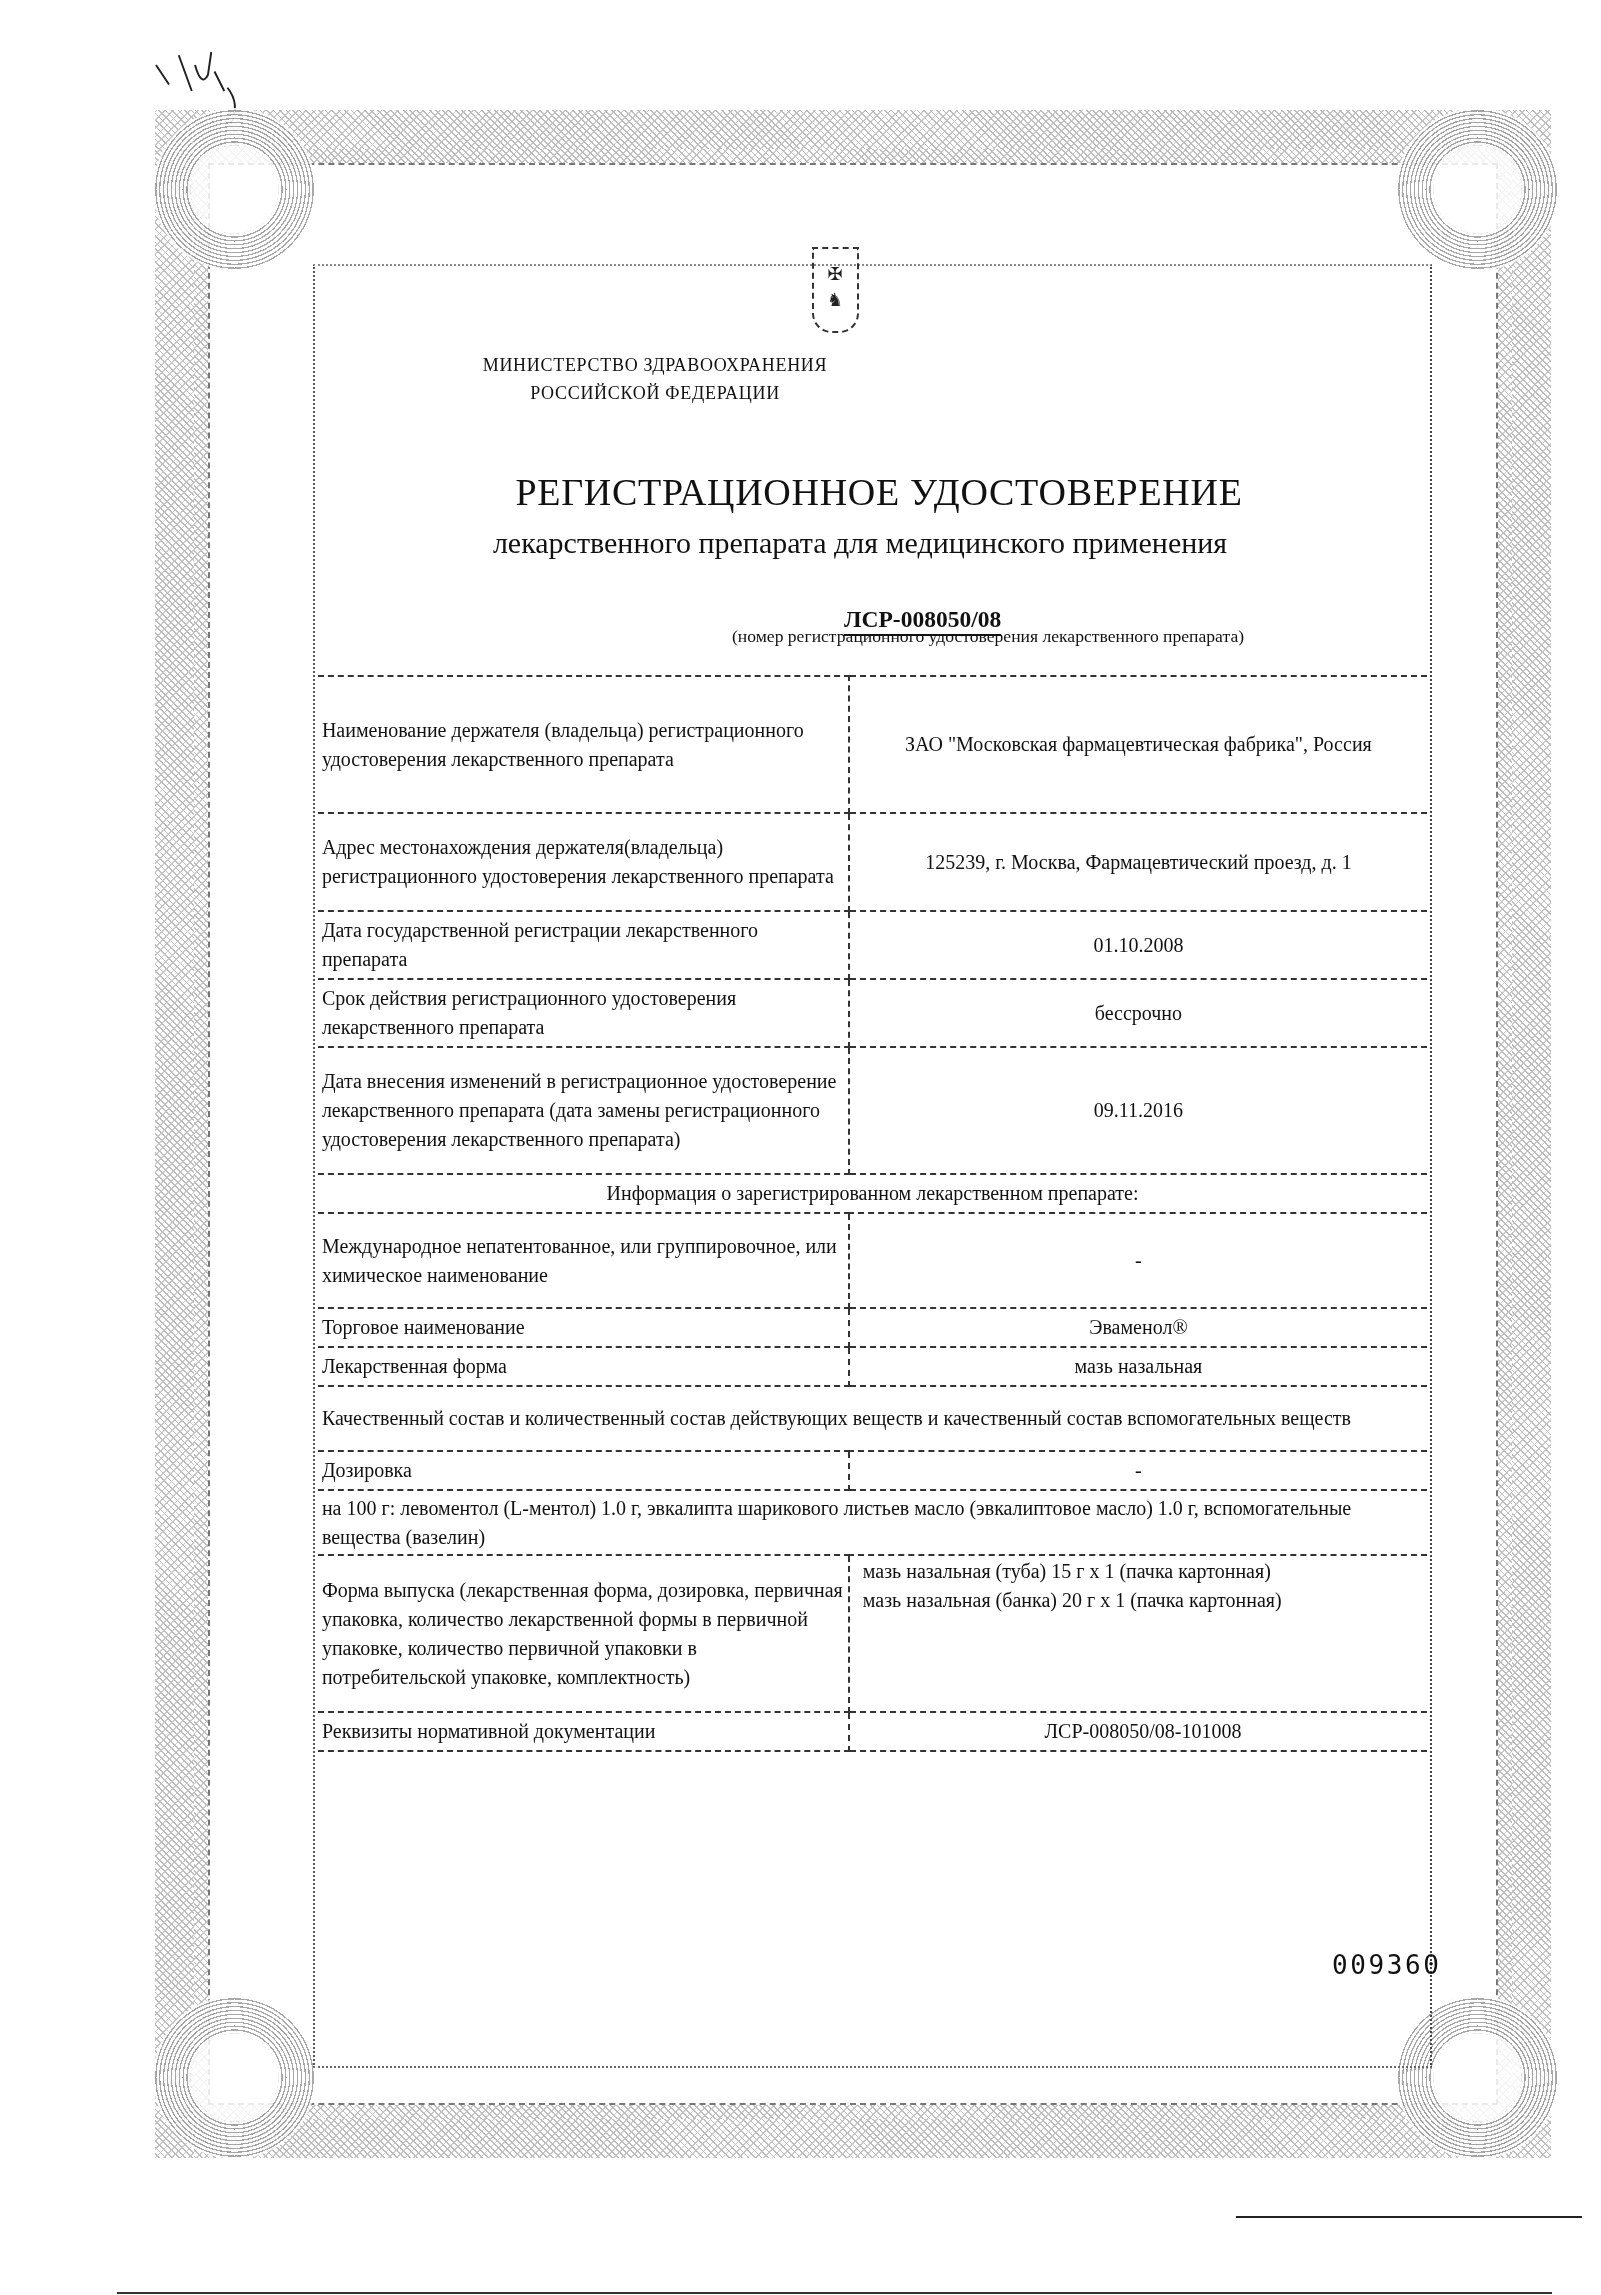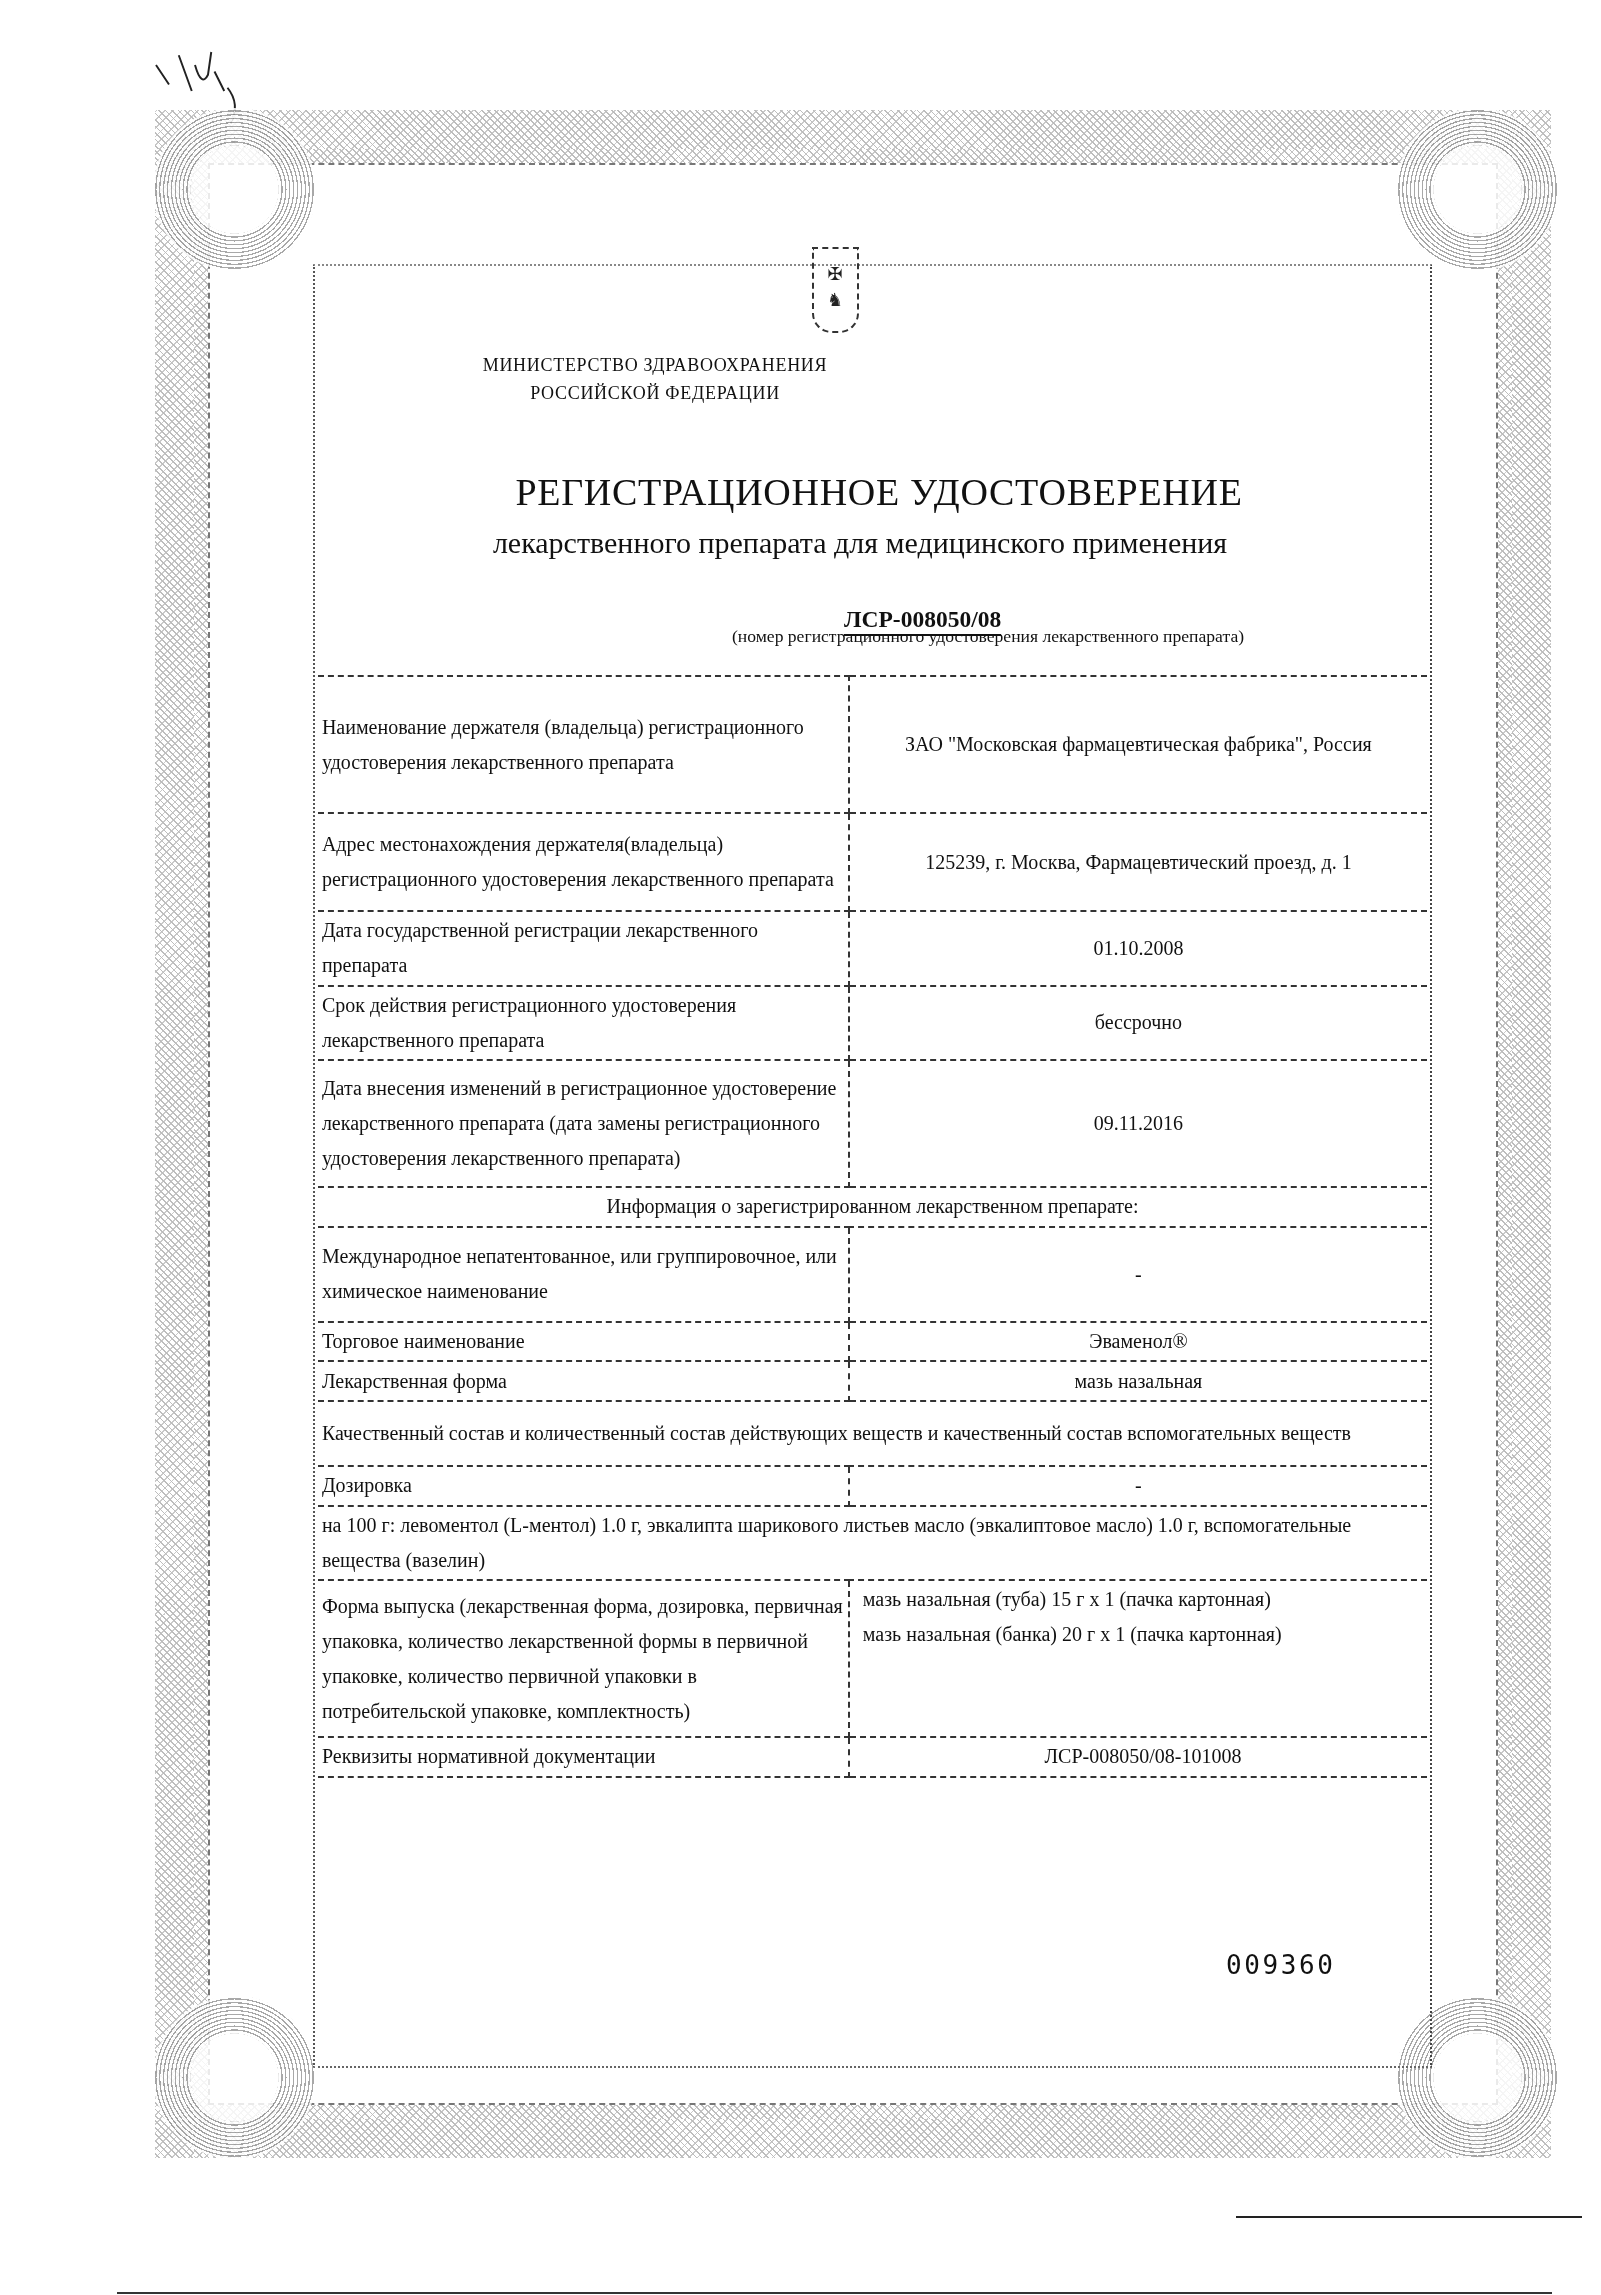--- a/index.html
+++ b/index.html
@@ -31,27 +31,27 @@
      font-size:18px;line-height:26px;text-align:center;color:#222;}
   .ministry{position:absolute;left:12px;width:1286px;text-align:center;font-size:18px;letter-spacing:0.7px;}
   .ministry.l1{top:355px;} .ministry.l2{top:383px;}
   .title{position:absolute;left:0;width:1602px;text-align:center;}
   .title.main{top:470px;font-size:38px;letter-spacing:0.7px;left:78px;}
   .title.sub{top:526px;font-size:30px;left:59px;}
   .regnum{position:absolute;left:803px;top:606px;font-size:23.5px;font-weight:bold;
      border-bottom:2px solid #111;padding-bottom:1.3px;margin-left:41px;}
   .regnum-caption{position:absolute;left:401px;top:626px;width:1174px;text-align:center;font-size:17.6px;}
   
-  table.cert{position:absolute;left:318px;top:675px;width:1109px;border-collapse:collapse;font-size:20px;line-height:35px;}
+  table.cert{position:absolute;left:318px;top:675px;width:1109px;border-collapse:collapse;font-size:20px;line-height:29px;}
   table.cert td{border-top:2px dashed #333;border-bottom:2px dashed #333;vertical-align:middle;padding:1.3px 3.9px;}
   table.cert td.lbl{width:522px;border-right:2px dashed #333;text-align:left;}
   table.cert td.val{text-align:center;}
   table.cert td.full{text-align:center;}
   table.cert td.full-left{text-align:left;}
-  .serial{position:absolute;left:1226px;top:1950px;font-family:"DejaVu Sans Mono","Liberation Mono",monospace;font-size:26px;letter-spacing:2.6px;}
+  .serial{position:absolute;left:1332px;top:1950px;font-family:"DejaVu Sans Mono","Liberation Mono",monospace;font-size:26px;letter-spacing:2.6px;}
   .footline{position:absolute;left:1236px;top:2216px;width:346px;border-top:2px solid #222;}
   .bottomline{position:absolute;left:117px;top:2292px;width:1435px;border-top:2.6px solid #333;}
 </style>
 </head>
 <body>
 
 <svg class="handmark" viewBox="0 0 200 160">
   <path d="M20 60 L40 90 M55 45 L75 100 M80 60 Q90 95 100 75 L105 40 M110 70 L125 100 M130 95 Q150 120 135 150" stroke="#222" stroke-width="3" fill="none"></path>
 </svg>
 

